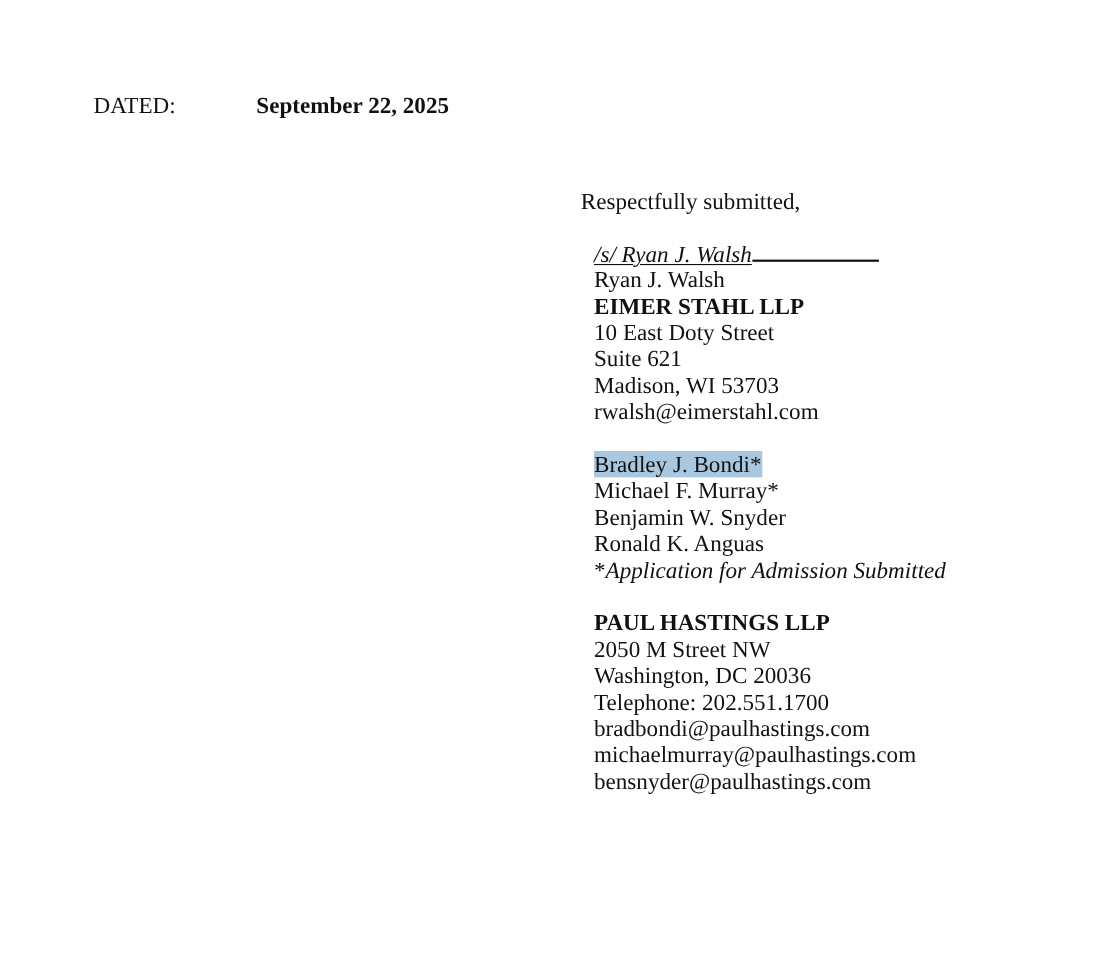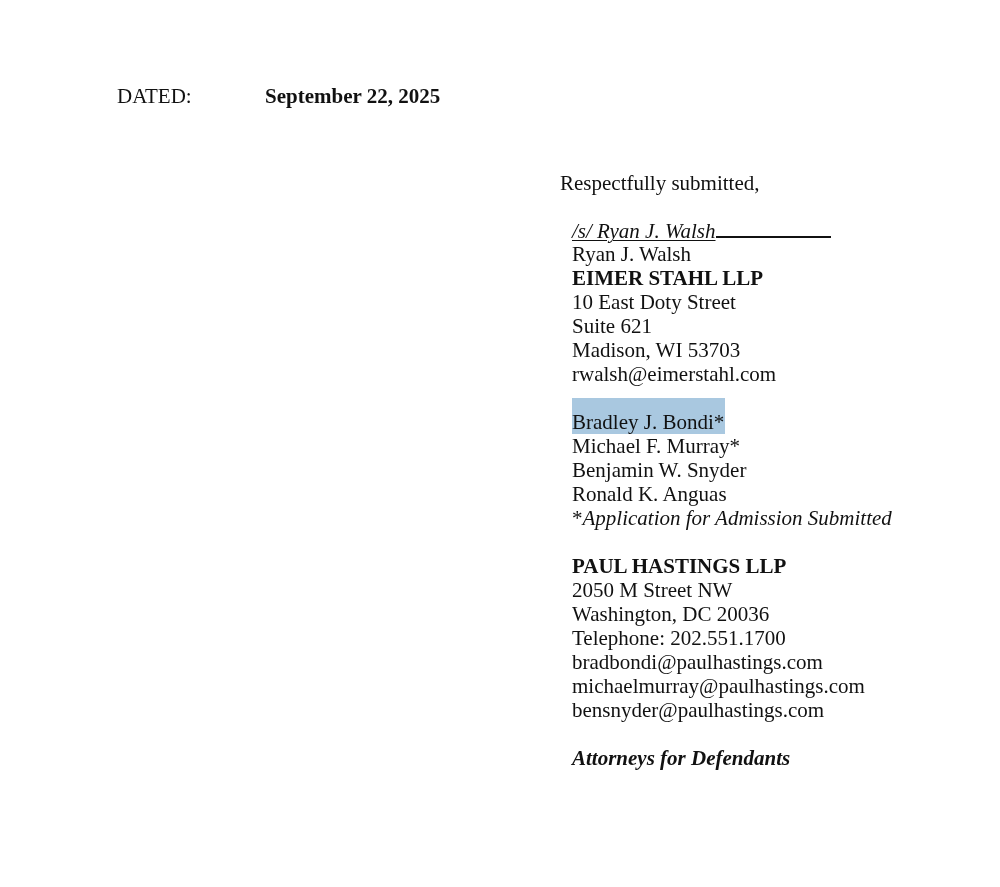--- a/index.html
+++ b/index.html
@@ -13,21 +13,20 @@
       position: relative;
       overflow: hidden;
       font-family: "Liberation Serif", "DejaVu Serif", serif;
       color: #111111;
     }
     .page {
       position: absolute;
       left: 0; top: 0;
       width: 792px; height: 887px;
       background: #ffffff;
-      margin-left: 32px;
     }
     .dated-row {
       position: absolute;
       top: 84px;
       left: 85px;
       font-size: 21px;
       line-height: 24px;
       white-space: nowrap;
     }
     .dated-label {
@@ -84,21 +83,21 @@
     }
     .italic {
       font-style: italic;
     }
     .bold-italic {
       font-weight: bold;
       font-style: italic;
     }
     .highlight {
       background: #a9c8e0;
-      padding: 12px 1px 0 0;
+      padding: 0 1px 0 0;
     }
   </style>
 </head>
 <body>
 
 <div class="page">
 
   <div class="dated-row">
     <span class="dated-label">DATED:</span>
     <span class="dated-value">September 22, 2025</span>
@@ -129,16 +128,15 @@
     <span class="line bold">PAUL HASTINGS LLP</span>
     <span class="line">2050 M Street NW</span>
     <span class="line">Washington, DC 20036</span>
     <span class="line">Telephone: 202.551.1700</span>
     <span class="line">bradbondi@paulhastings.com</span>
     <span class="line">michaelmurray@paulhastings.com</span>
     <span class="line">bensnyder@paulhastings.com</span>
 
     <span class="gap"></span>
 
-    <span class="line bold-italic">Attorneys for Defendants</span>
   </div>
 
 </div>
 
 </body></html>

